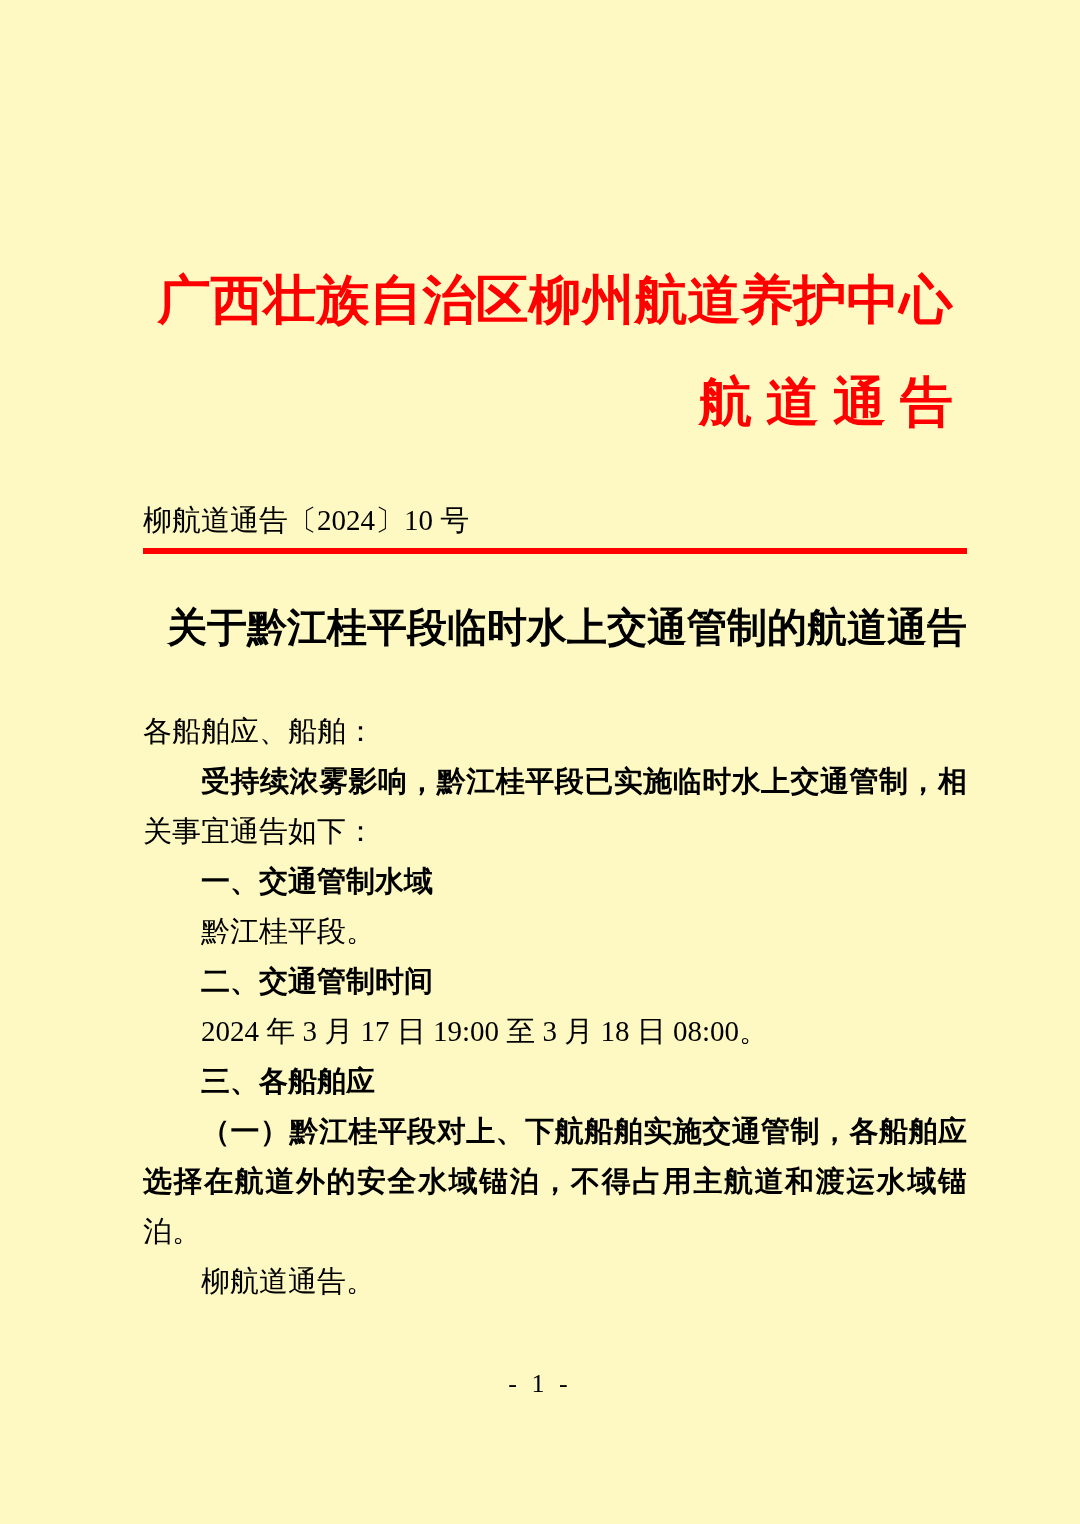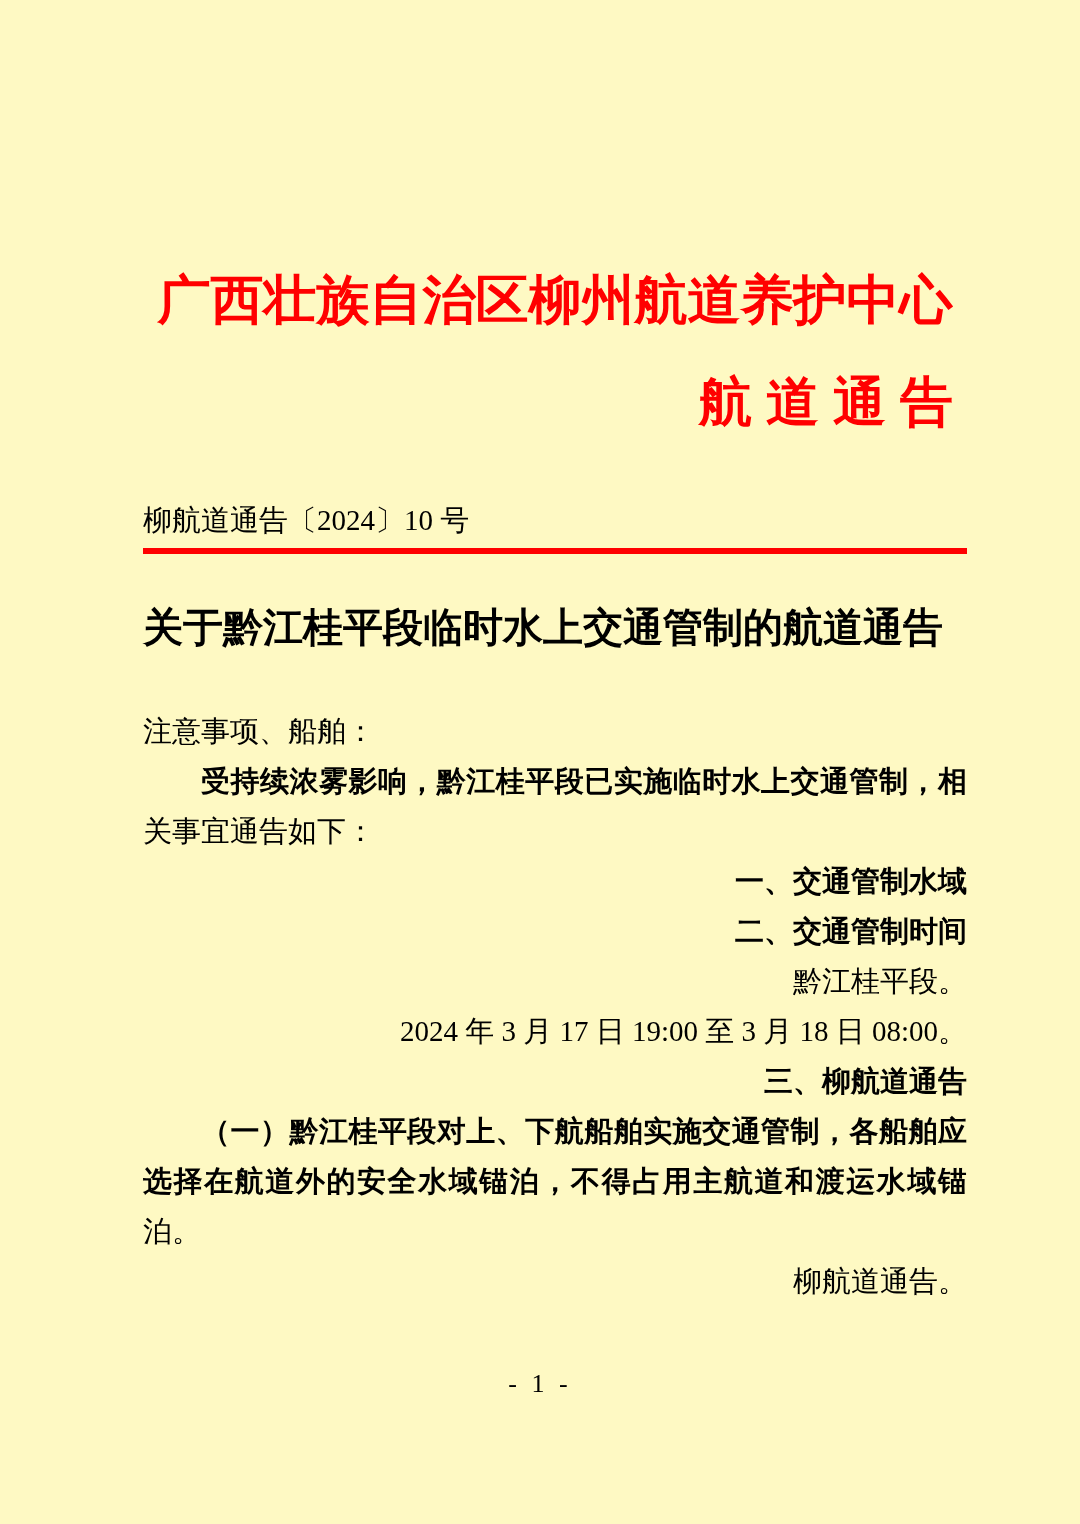--- a/index.html
+++ b/index.html
@@ -65,21 +65,21 @@
     left: 0;
     width: 824px;
     height: 6px;
     background: #ff0000;
   }
   .notice-title {
     position: absolute;
     top: 604px;
     left: 0;
     width: 100%;
-    text-align: left;
+    text-align: right;
     font-size: 40px;
     line-height: 1.2;
     font-weight: bold;
     color: #000000;
     white-space: nowrap;
   }
   .body-text {
     position: absolute;
     top: 706px;
     left: 0;
@@ -87,21 +87,20 @@
     font-size: 29px;
     line-height: 50px;
     color: #000000;
   }
   .line {
     height: 50px;
     white-space: nowrap;
   }
   .line.indent {
     padding-left: 58px; 
-    text-align: right;
   }
   .line.fill {
     white-space: normal;
     text-align: justify;
     text-align-last: justify;
     font-weight: bold;
   }
   .line.section-head {
     font-family: "Liberation Sans", "DejaVu Sans", sans-serif;
     font-weight: bold;
@@ -129,28 +128,28 @@
 
     <div class="doc-type">航道通告</div>
 
     <div class="doc-number">柳航道通告〔2024〕10 号</div>
 
     <div class="red-rule"></div>
 
     <div class="notice-title">关于黔江桂平段临时水上交通管制的航道通告</div>
 
     <div class="body-text">
-      <div class="line">注意事项、船舶：</div>
+      <div class="line">各船舶应、船舶：</div>
       <div class="line indent fill">受持续浓雾影响，黔江桂平段已实施临时水上交通管制，相</div>
       <div class="line">关事宜通告如下：</div>
       <div class="line indent section-head">一、交通管制水域</div>
+      <div class="line indent">黔江桂平段。</div>
       <div class="line indent section-head">二、交通管制时间</div>
-      <div class="line indent">黔江桂平段。</div>
       <div class="line indent">2024 年 3 月 17 日 19:00 至 3 月 18 日 08:00。</div>
-      <div class="line indent section-head">三、柳航道通告</div>
+      <div class="line indent section-head">三、各船舶应</div>
       <div class="line indent fill">（一）黔江桂平段对上、下航船舶实施交通管制，各船舶应</div>
       <div class="line fill">选择在航道外的安全水域锚泊，不得占用主航道和渡运水域锚</div>
       <div class="line">泊。</div>
       <div class="line indent">柳航道通告。</div>
     </div>
 
   </div>
 
   <div class="page-number">- 1 -</div>
 </div>

